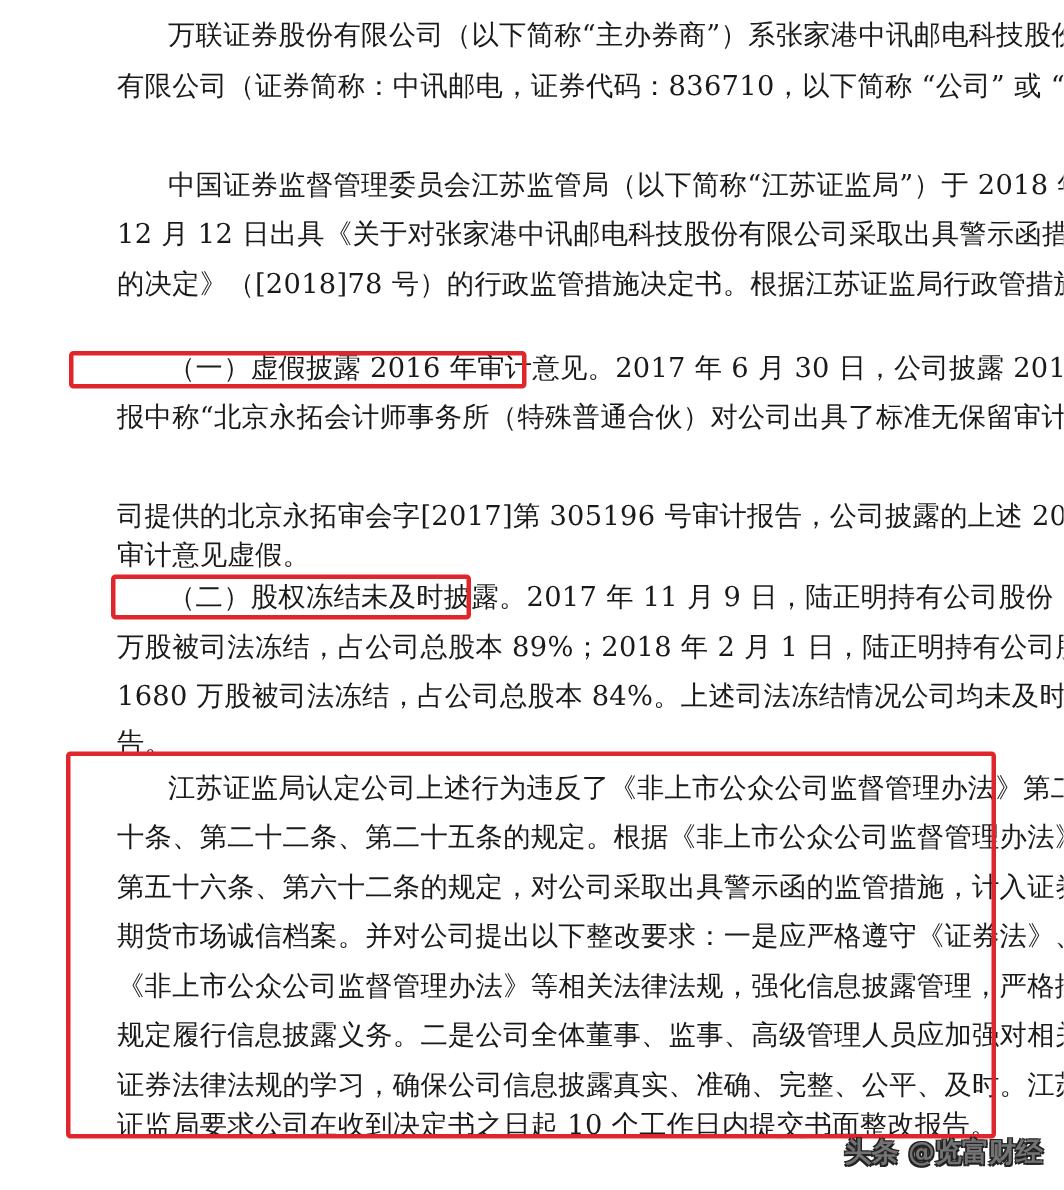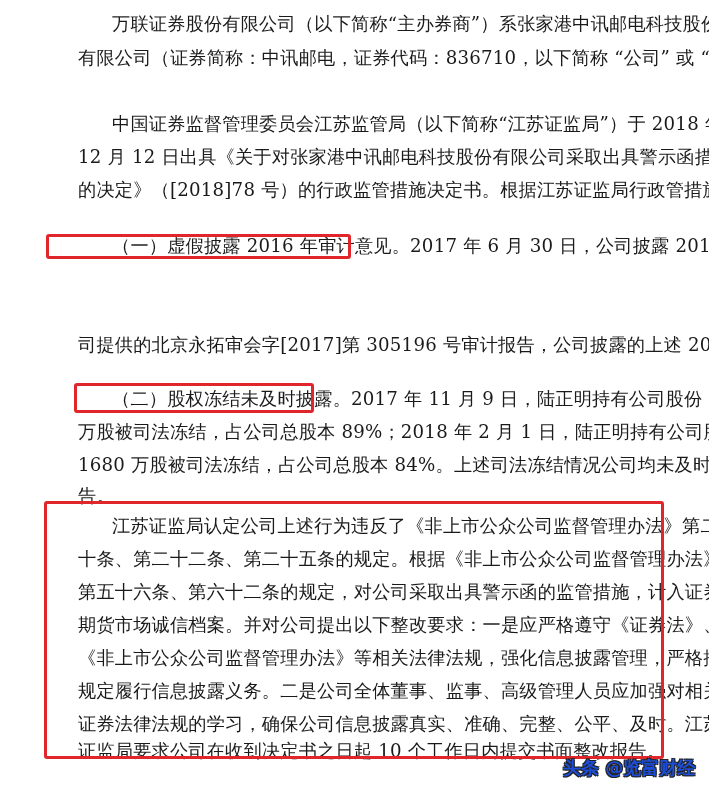--- a/index.html
+++ b/index.html
@@ -4,36 +4,38 @@
 <style>
   html, body { margin:0; padding:0; background:#ffffff; }
   body { width:709px; height:793px; position:relative; overflow:hidden;
          font-family:"DejaVu Serif","Liberation Serif",serif; color:#1a1a1a; }
   .page { position:absolute; left:0; top:0; width:709px; height:793px; }
   .line { position:absolute; left:78px; width:560px; height:28px; font-size:18.2px; line-height:28px;
           white-space:nowrap; letter-spacing:0.2px; }
   .indent { left:112px; width:526px; }
   .box { position:absolute; border:3px solid #e0262a; border-radius:3px; box-sizing:border-box; }
   .watermark { position:absolute; left:563px; top:756px; font-family:"DejaVu Sans","Liberation Sans",sans-serif;
-               font-size:18px; color:#1d4ed8; font-weight:bold;
+               font-size:18px; color:#737373; font-weight:bold;
                text-shadow:1px 1px 0 #222, -1px -1px 0 #222, 1px -1px 0 #222, -1px 1px 0 #222; white-space:nowrap; }
 </style>
 </head>
 <body>
 
 <div class="page">
   <div class="line indent" style="top:10px">万联证券股份有限公司（以下简称“主办券商”）系张家港中讯邮电科技股份</div>
   <div class="line" style="top:44px">有限公司（证券简称：中讯邮电，证券代码：836710，以下简称 “公司” 或 “中</div>
 
   <div class="line indent" style="top:110px">中国证券监督管理委员会江苏监管局（以下简称“江苏证监局”）于 2018 年</div>
   <div class="line" style="top:143px">12 月 12 日出具《关于对张家港中讯邮电科技股份有限公司采取出具警示函措施</div>
   <div class="line" style="top:176px">的决定》（[2018]78 号）的行政监管措施决定书。根据江苏证监局行政管措施决</div>
 
   <div class="line indent" style="top:232px">（一）虚假披露 2016 年审计意见。2017 年 6 月 30 日，公司披露 2016 年年</div>
+  <div class="line" style="top:265px">报中称“北京永拓会计师事务所（特殊普通合伙）对公司出具了标准无保留审计</div>
   <div class="line" style="top:331px">司提供的北京永拓审会字[2017]第 305196 号审计报告，公司披露的上述 2016 年</div>
+  <div class="line" style="top:357px">审计意见虚假。</div>
 
   <div class="line indent" style="top:385px">（二）股权冻结未及时披露。2017 年 11 月 9 日，陆正明持有公司股份 1780</div>
   <div class="line" style="top:418px">万股被司法冻结，占公司总股本 89%；2018 年 2 月 1 日，陆正明持有公司股份</div>
   <div class="line" style="top:451px">1680 万股被司法冻结，占公司总股本 84%。上述司法冻结情况公司均未及时公</div>
   <div class="line" style="top:482px">告。</div>
 
   <div class="line indent" style="top:512px">江苏证监局认定公司上述行为违反了《非上市公众公司监督管理办法》第二</div>
   <div class="line" style="top:545px">十条、第二十二条、第二十五条的规定。根据《非上市公众公司监督管理办法》</div>
   <div class="line" style="top:578px">第五十六条、第六十二条的规定，对公司采取出具警示函的监管措施，计入证券</div>
   <div class="line" style="top:611px">期货市场诚信档案。并对公司提出以下整改要求：一是应严格遵守《证券法》、</div>

